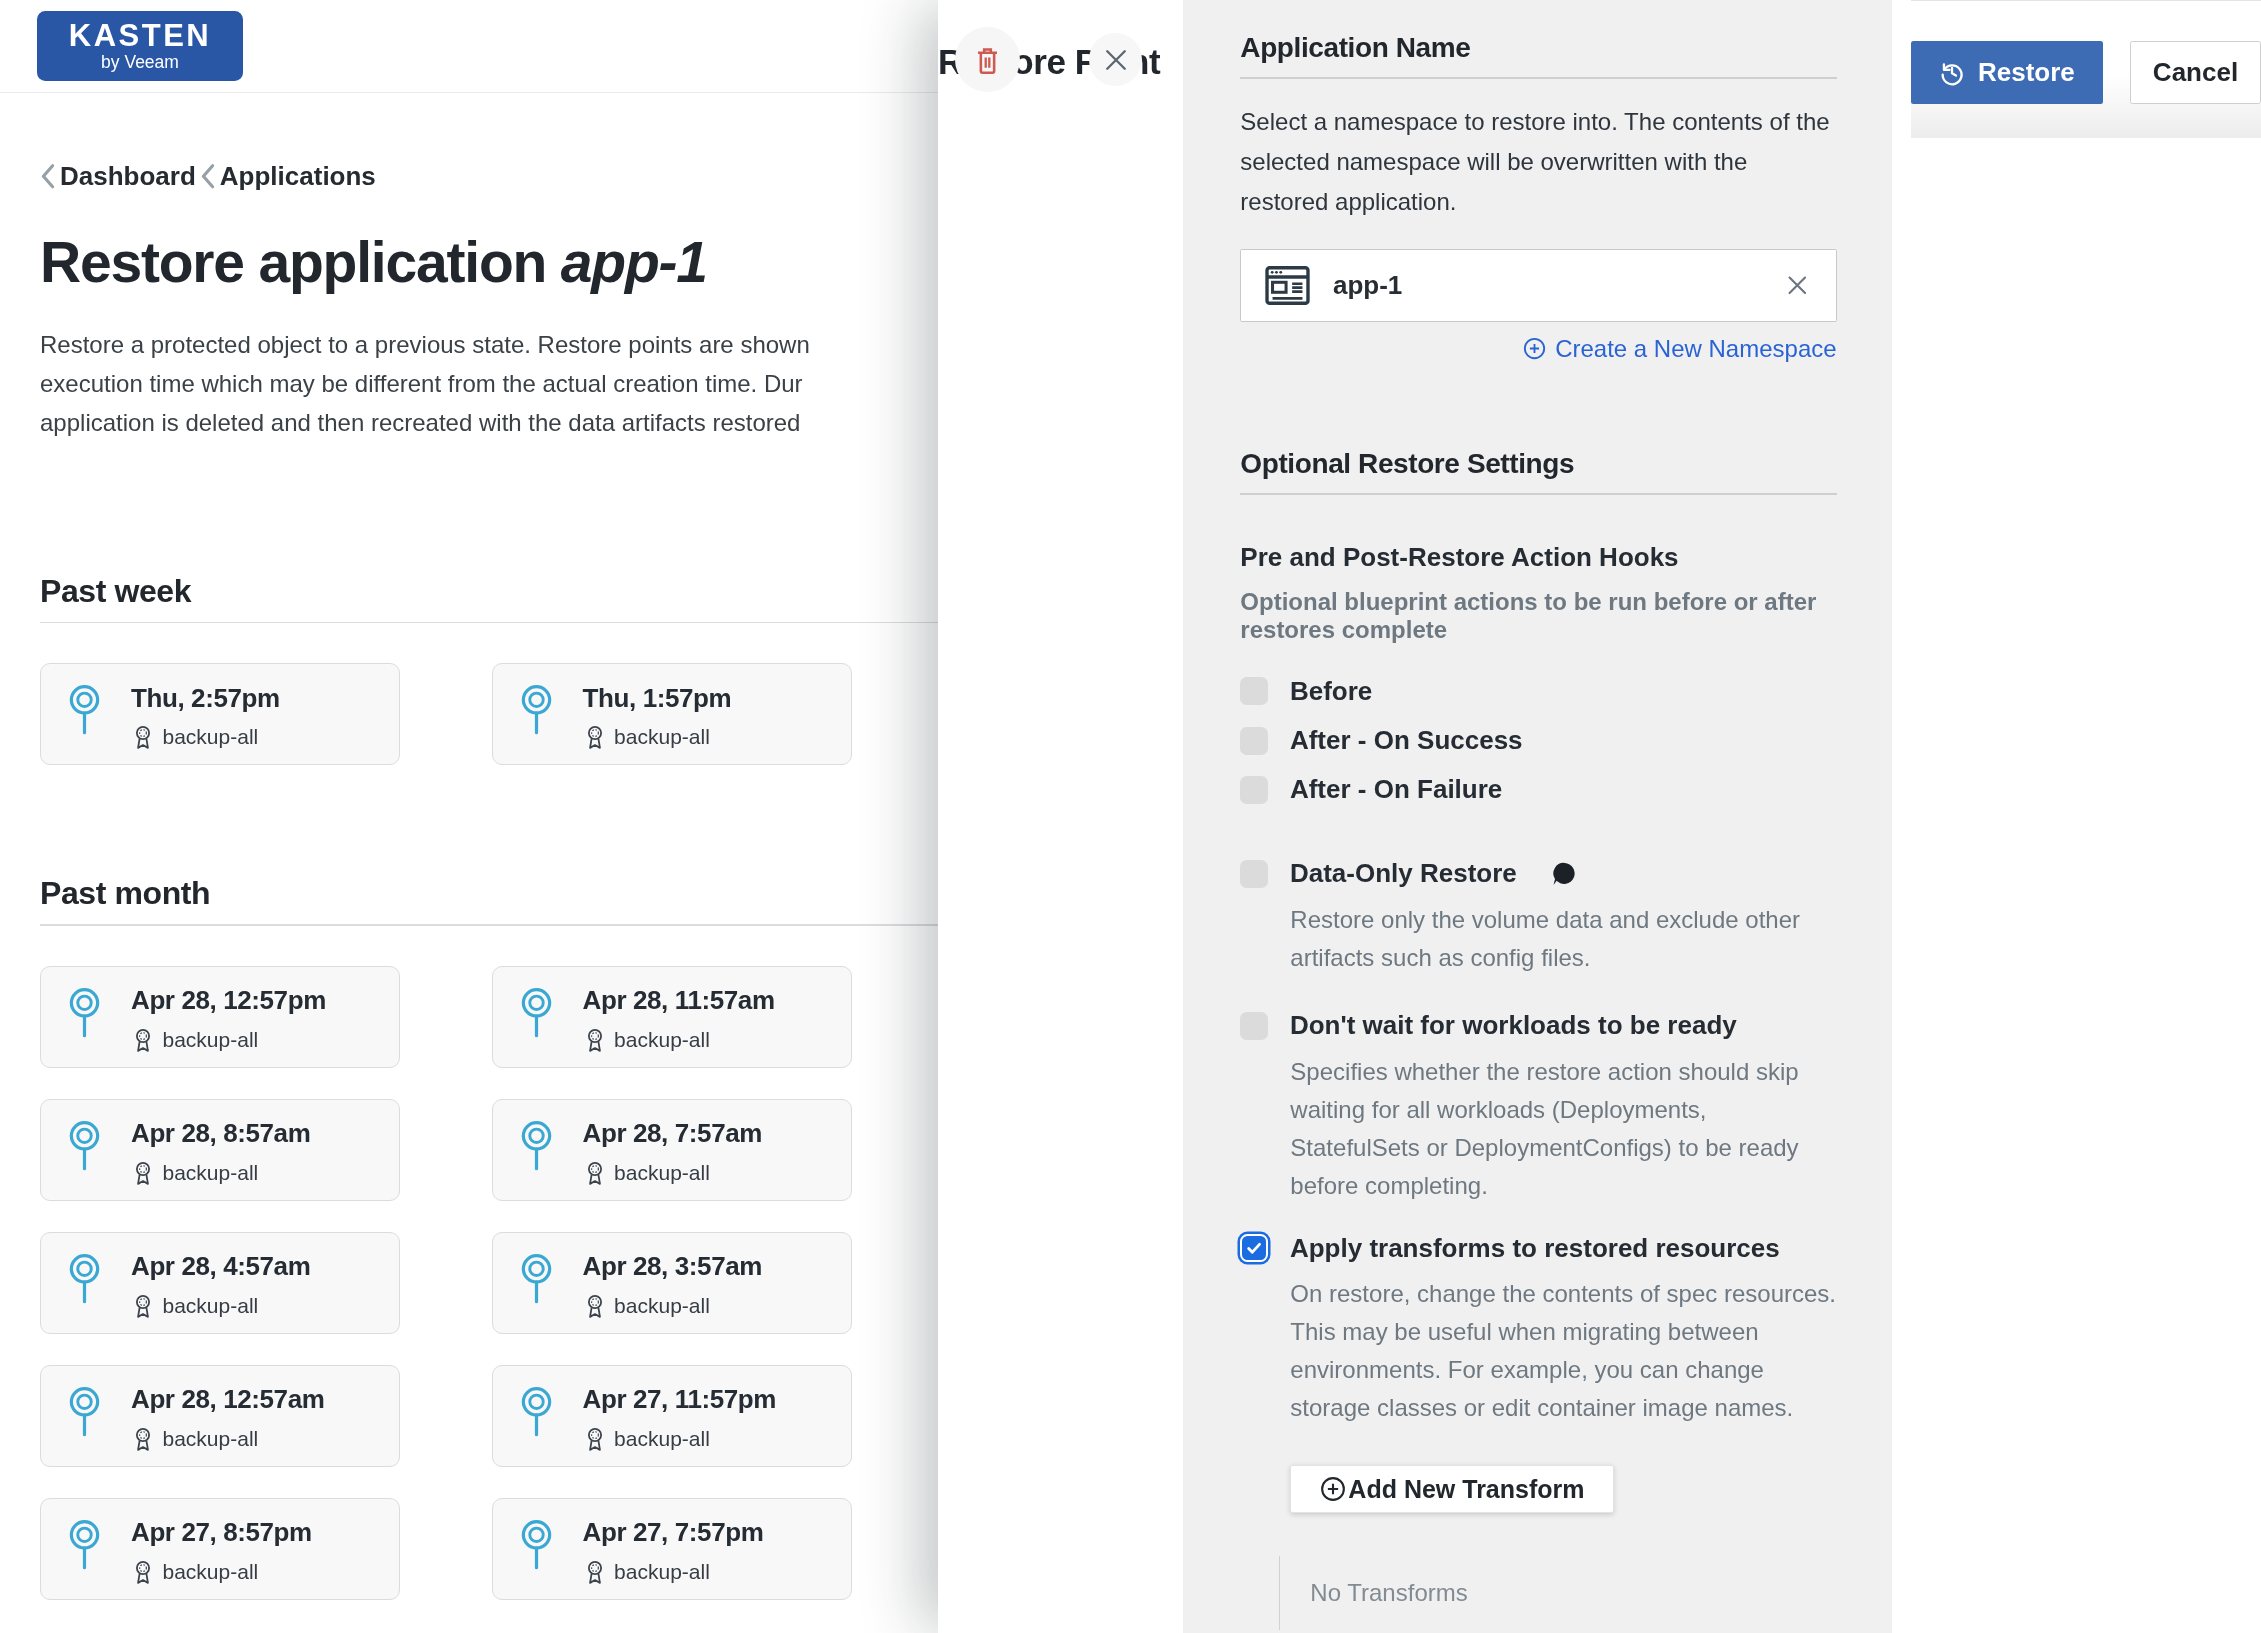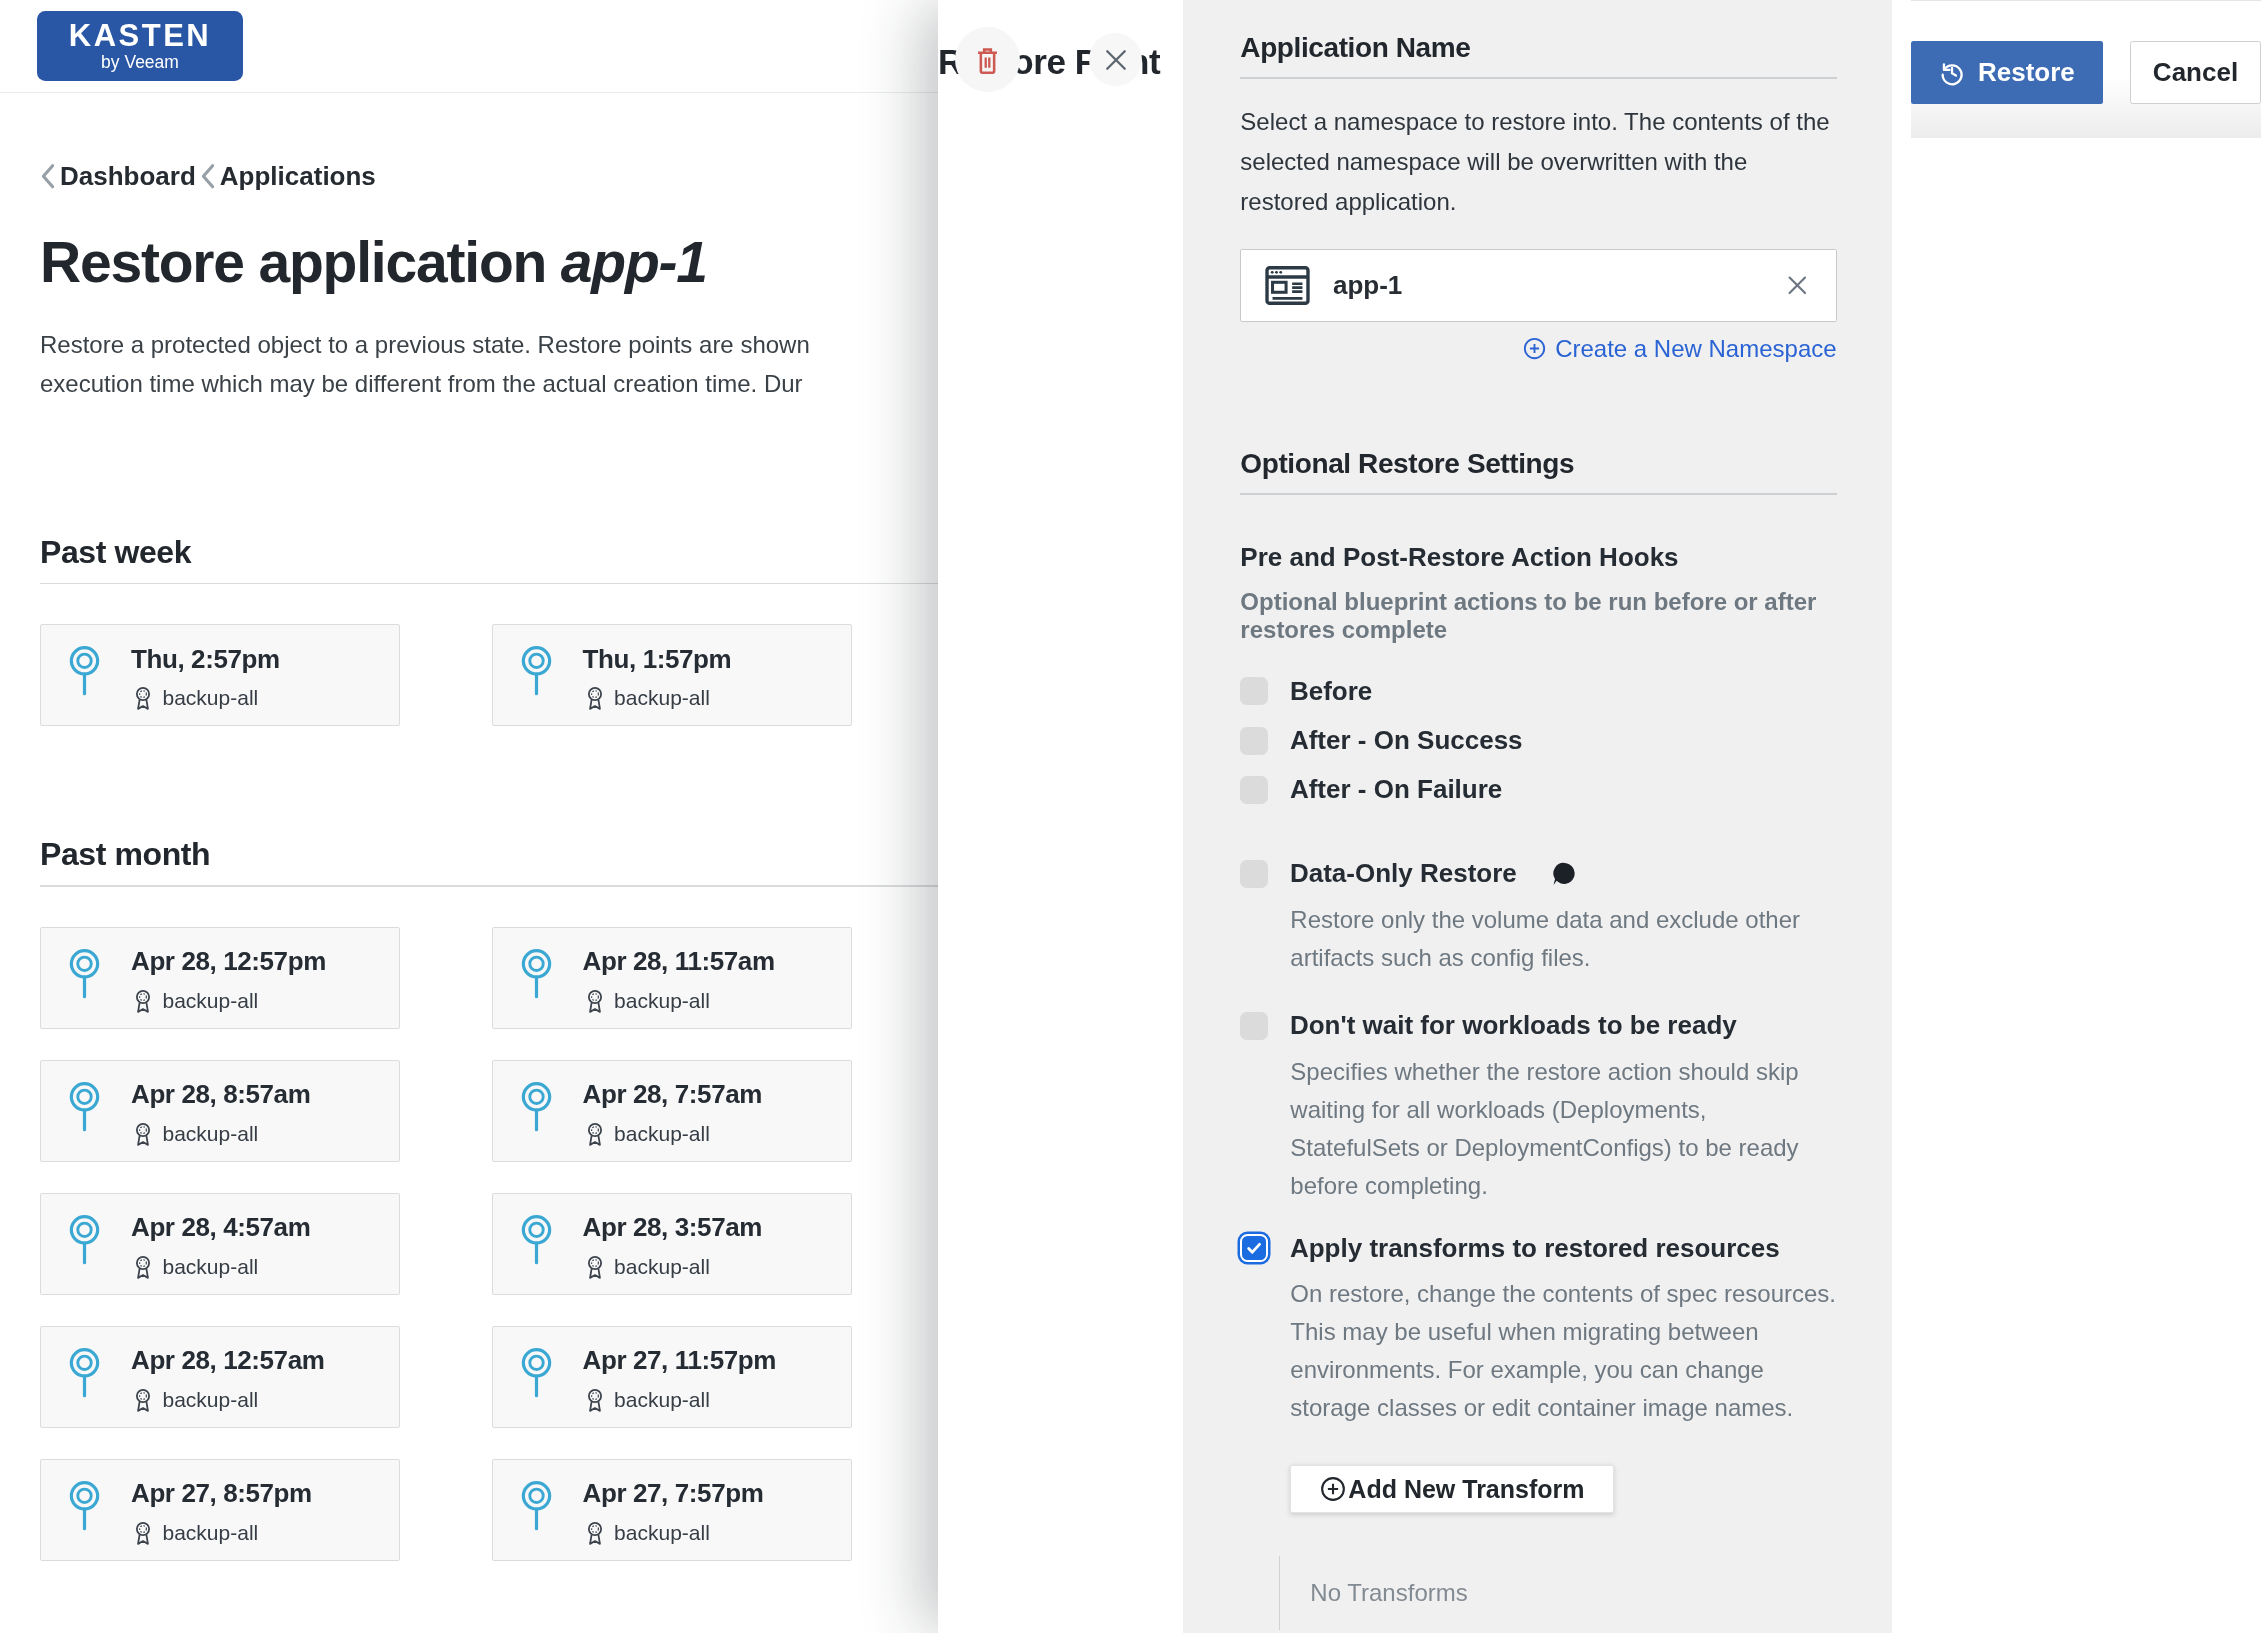--- a/index.html
+++ b/index.html
@@ -22,21 +22,21 @@
   .page-title .app { font-style:italic; }
   .page-desc { margin-top:30px; font-size:24px; line-height:39px; color:#3a4147; }
   .page-desc div { white-space:nowrap; }
   .select-note { margin-top:33px; font-size:24px; font-weight:bold; font-style:italic; color:#2b3137; }
 
   .rp-section-heading { font-size:32px; font-weight:bold; letter-spacing:-0.4px; color:#22272d; }
   .rp-underline { height:1.7px; background:#dadcde; margin-top:11.6px; width:898px; }
   .week-section { margin-top:131px; }
   .month-section { margin-top:110px; }
   .cards { margin-top:40px; display:grid; grid-template-columns:425px 425px; column-gap:26.6px; row-gap:31px; }
-  .card { position:relative; width:360px; height:102px; background:#f8f8f9; border:1.7px solid #dcdcdc; border-radius:2px; cursor:pointer; }
+  .card { position:relative; width:360px; height:102px; background:#f8f8f9; border:1.7px solid #dcdcdc; border-radius:10px; cursor:pointer; }
   .card .pin { position:absolute; left:25px; top:19px; color:#3aa8d2; }
   .card-time { position:absolute; left:90px; top:18.3px; font-size:26px; font-weight:bold; letter-spacing:-0.4px; color:#262c33; white-space:nowrap; }
   .card-policy { position:absolute; left:90px; top:60px; display:flex; align-items:center; gap:7.5px; font-size:21px; color:#363d45; }
   .card-policy .ribbon { color:#3c434c; display:flex; }
 
   
   .modal { position:absolute; left:938px; top:0; width:1323px; height:1634px; background:#fff; box-shadow:-23px 0 58px -6.6px rgba(30,35,40,.28); display:flex; flex-direction:row; }
   .modal-header { position:relative; height:127px; flex:none; }
   .trash-btn { position:absolute; left:16.6px; top:27.4px; width:65px; height:65px; border-radius:50%; background:#f6f6f6; display:flex; align-items:center; justify-content:center; color:#cd5a52; cursor:pointer; }
   .modal-title { text-align:center; padding-top:42px; font-size:35px; font-weight:bold; letter-spacing:-0.4px; color:#22272d; }
@@ -152,20 +152,21 @@
           </svg>
         </span>
       <span class="crumb">Applications</span>
     </div>
 
     <h1 class="page-title"><span>Restore application </span><span class="app">app-1</span></h1>
 
     <div class="page-desc">
       <div>Restore a protected object to a previous state. Restore points are shown</div>
       <div>execution time which may be different from the actual creation time. Dur</div>
+      <div>application is deleted and then recreated with the data artifacts restored</div>
     </div>
 
 
     <div class="week-section">
       <div class="rp-section-heading">Past week</div>
       <div class="rp-underline"></div>
       <div class="cards">
         <div class="card">
           <span class="pin">
               <svg width="37" height="52" viewBox="0 0 44 62">

